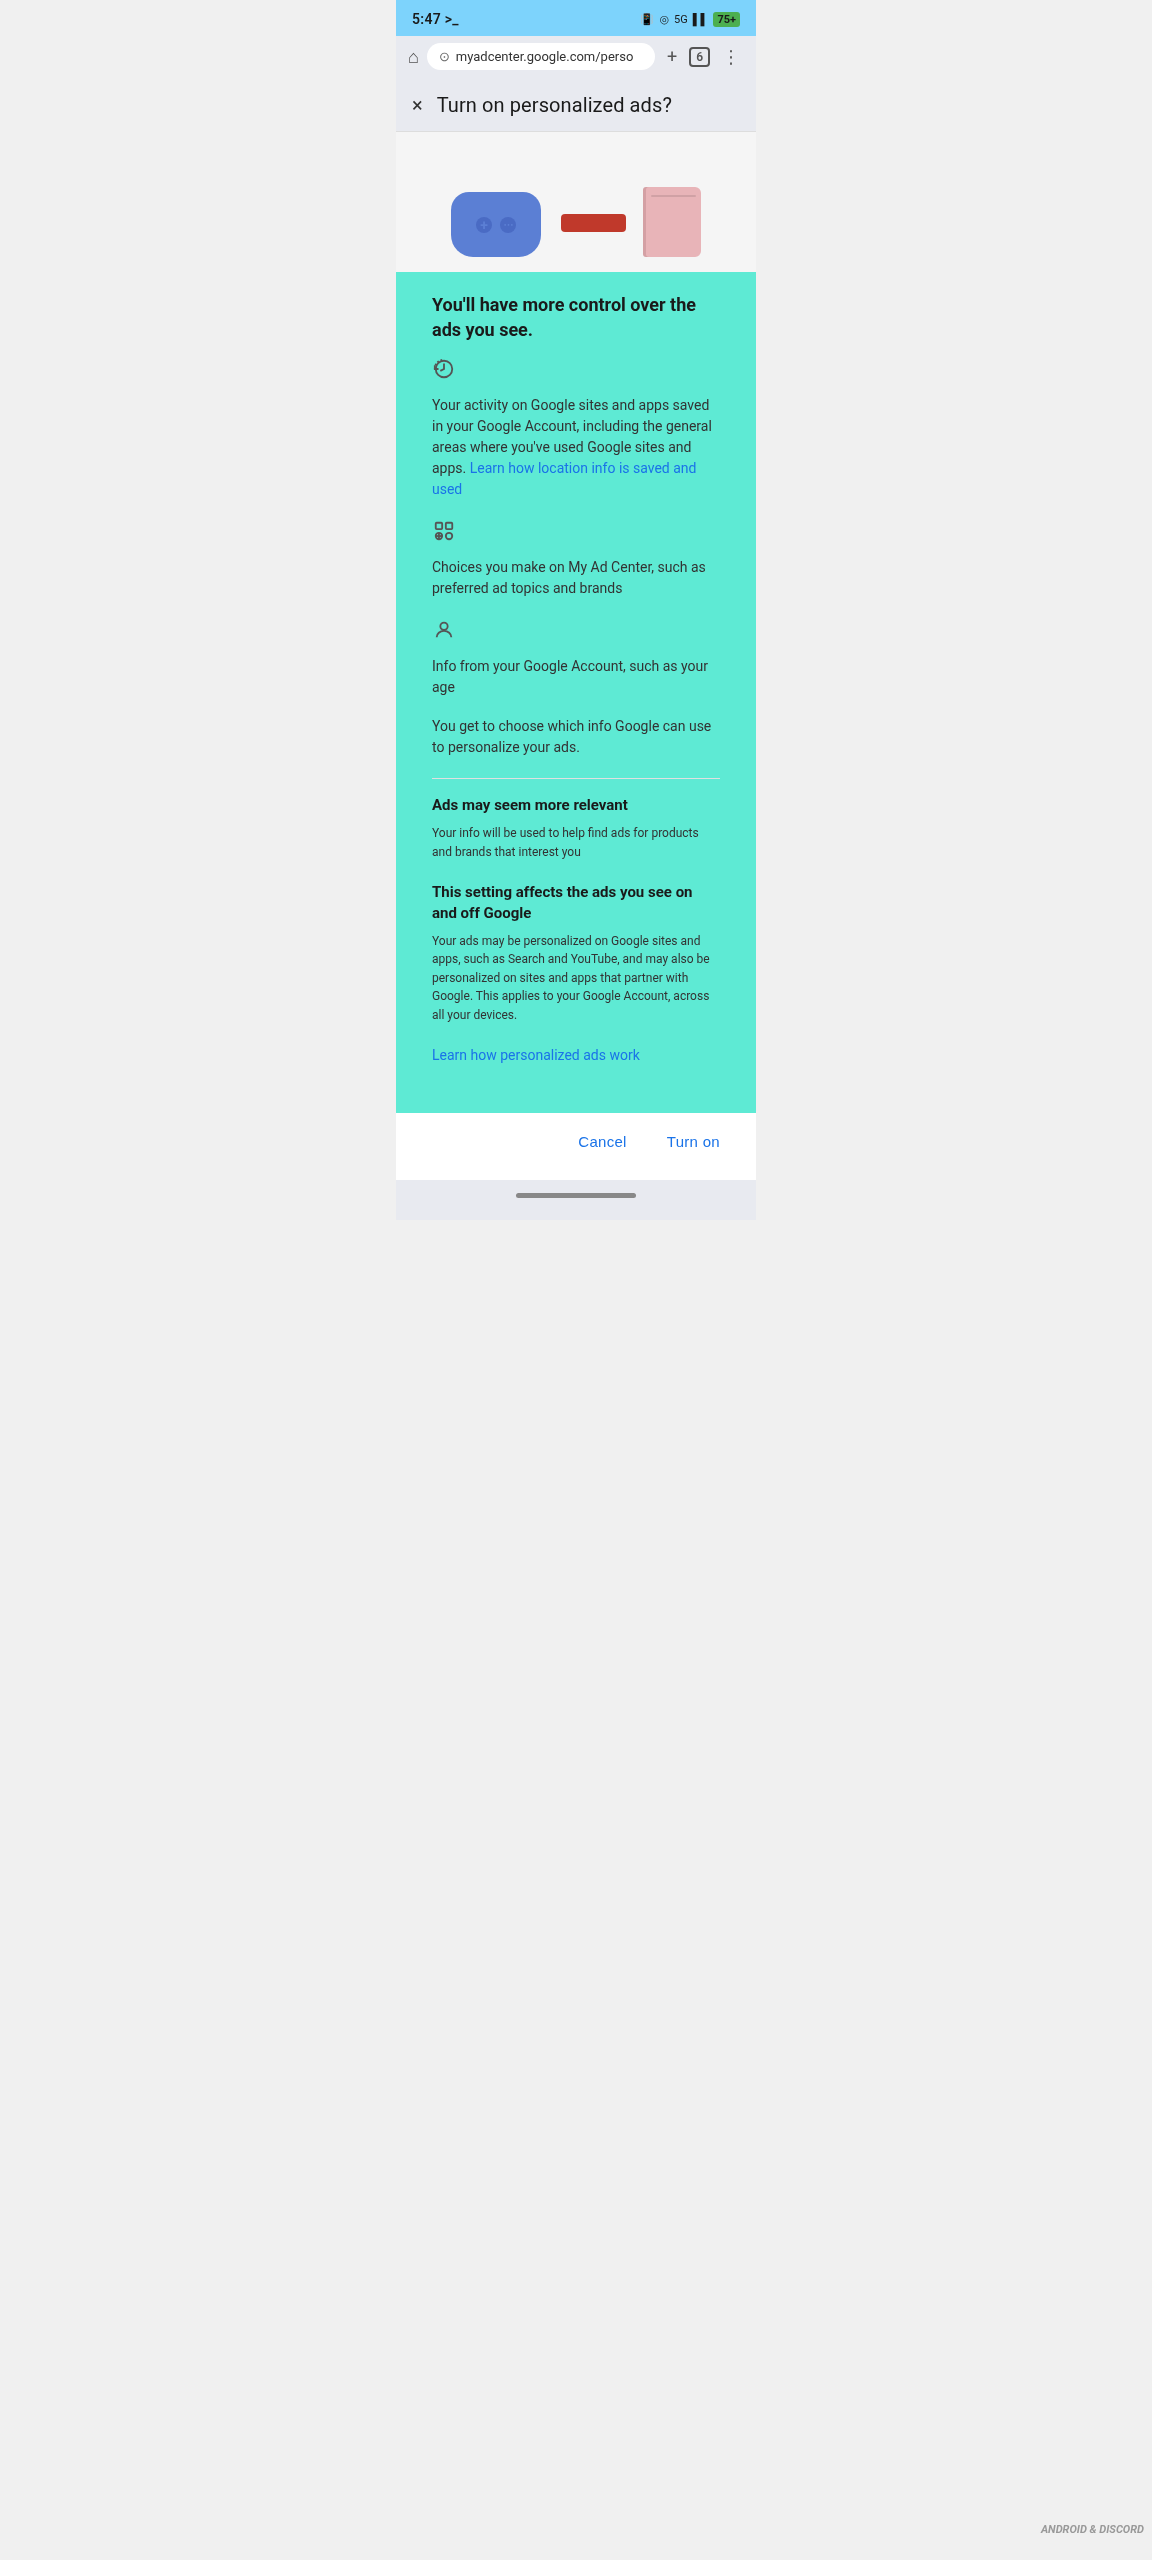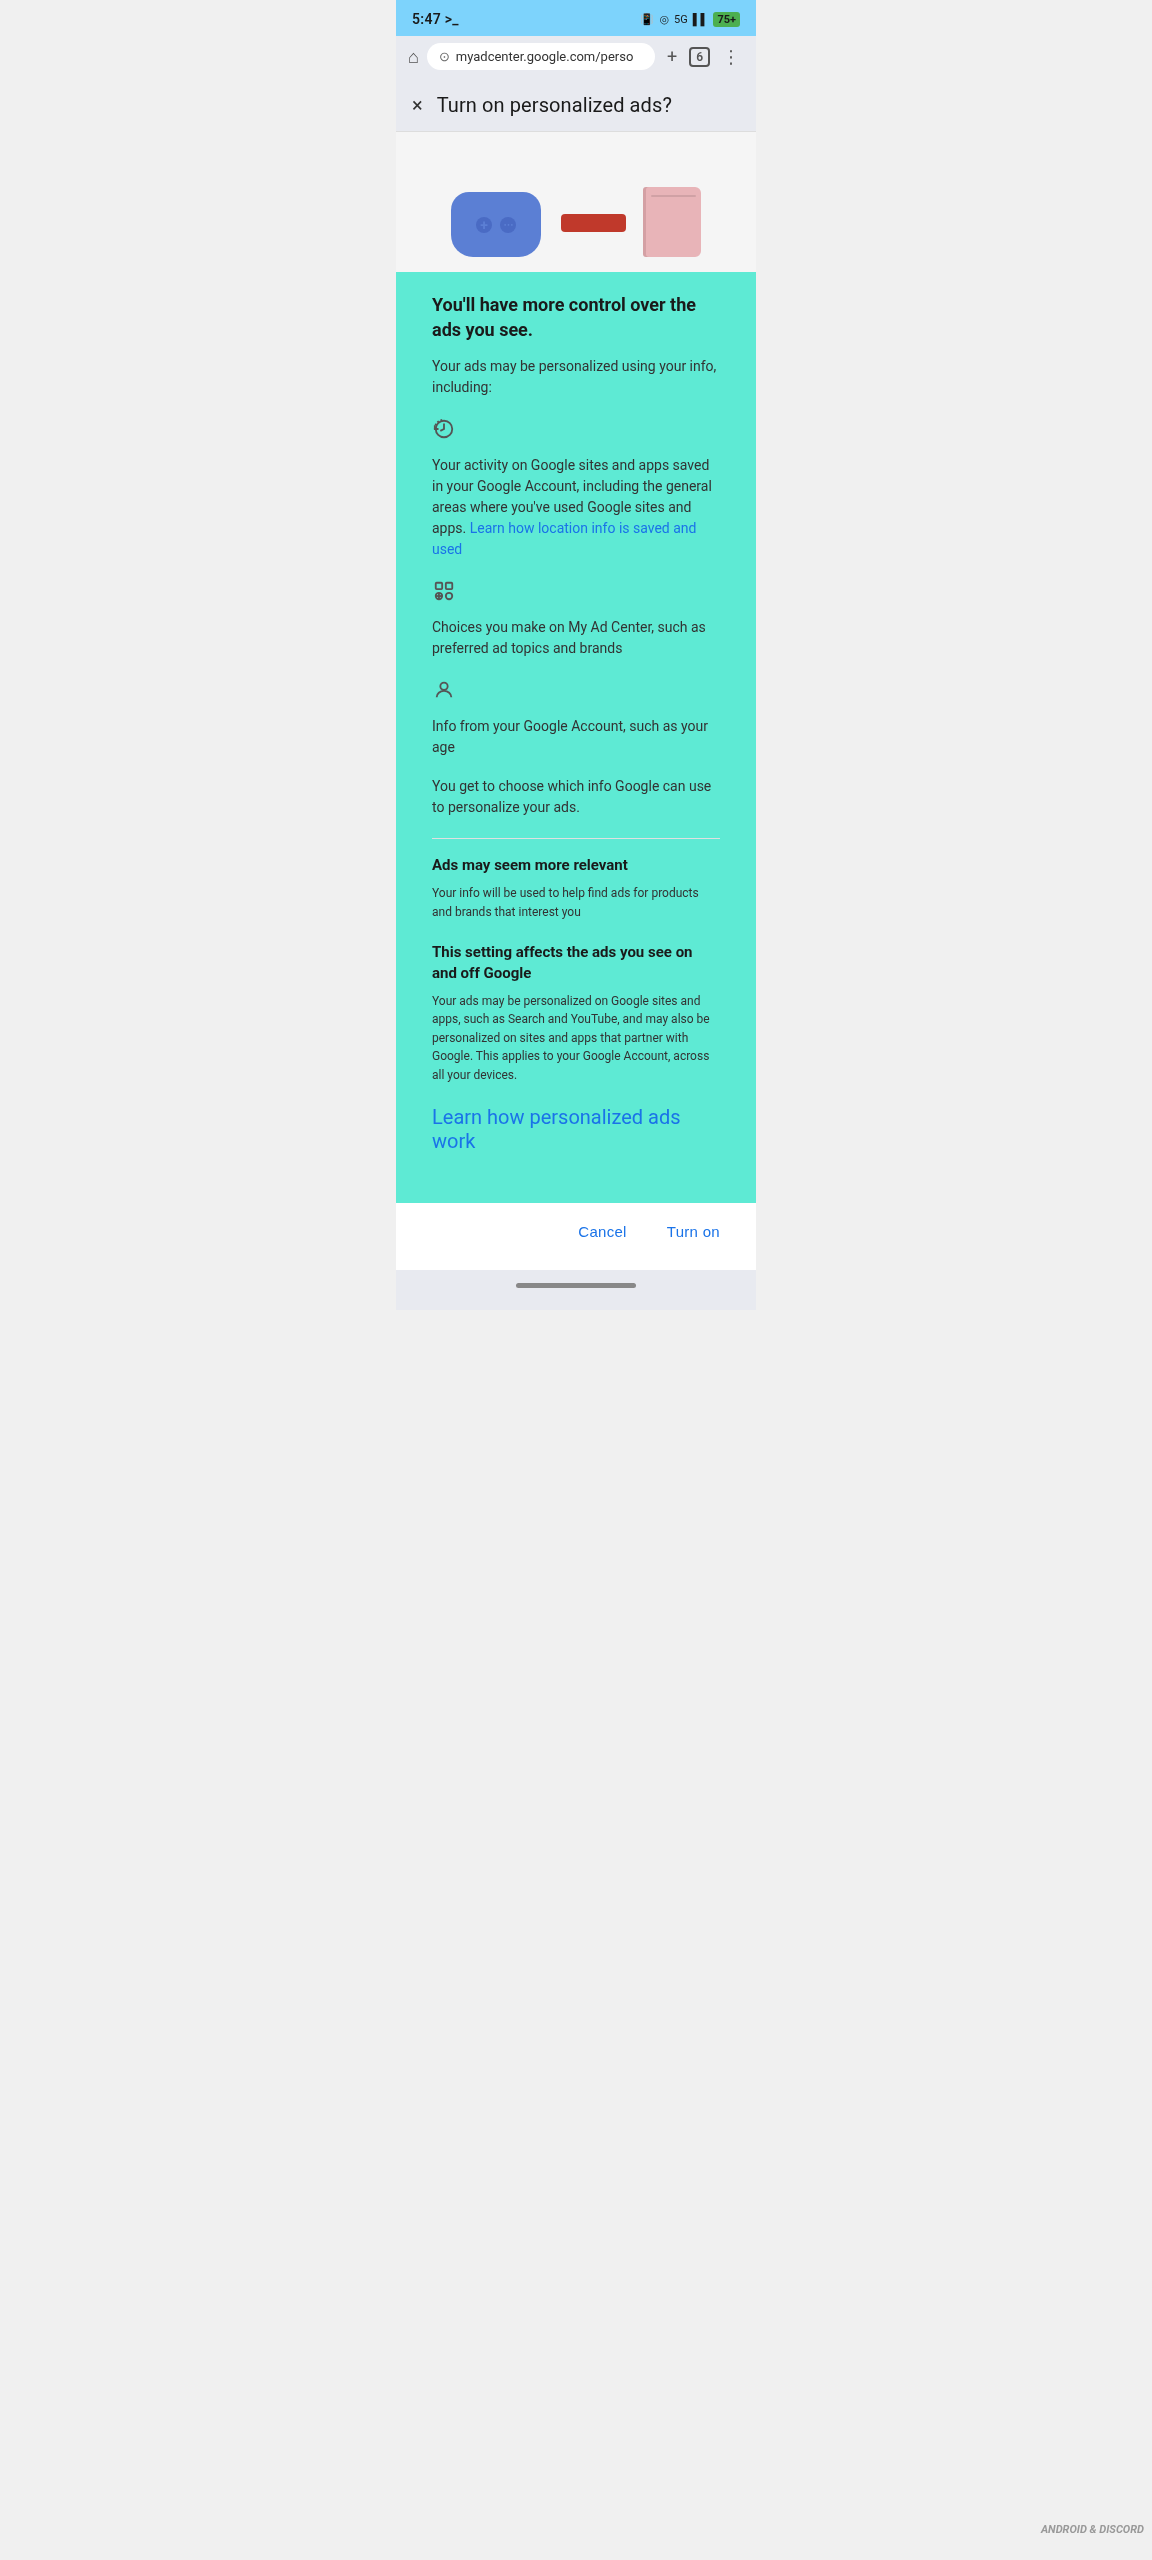--- a/index.html
+++ b/index.html
@@ -317,21 +317,21 @@
 
     .highlighted-text {
       background: #1a73e8;
       color: #1a73e8;
       border-radius: 2px;
     }
 
     .bottom-link {
       color: #1a73e8;
       text-decoration: none;
-      font-size: 20px;
+      font-size: 14px;
       cursor: pointer;
       display: inline-block;
       margin-bottom: 30px;
     }
 
     
     .action-buttons {
       display: flex;
       justify-content: flex-end;
       gap: 8px;
@@ -430,21 +430,20 @@
       <div class="controller-btn dots"></div>
     </div>
     <div class="red-item"></div>
     <div class="book-shape"></div>
   </div>
 
   <div class="content-body">
 
     <p class="main-heading">You'll have more control over the ads you see.</p>
 
-    <p class="intro-text">Your ads may be personalized using your info, including:</p>
 
     
     <ul class="feature-list">
 
       <li class="feature-item">
         <div class="feature-icon">
           <svg viewBox="0 0 24 24" fill="none" stroke="#555" stroke-width="2">
             <circle cx="12" cy="12" r="9"></circle>
             <polyline points="12,6 12,12 8,14"></polyline>
             <path d="M2 12 C2 6 6 2 12 2" stroke-dasharray="2 2"></path>

